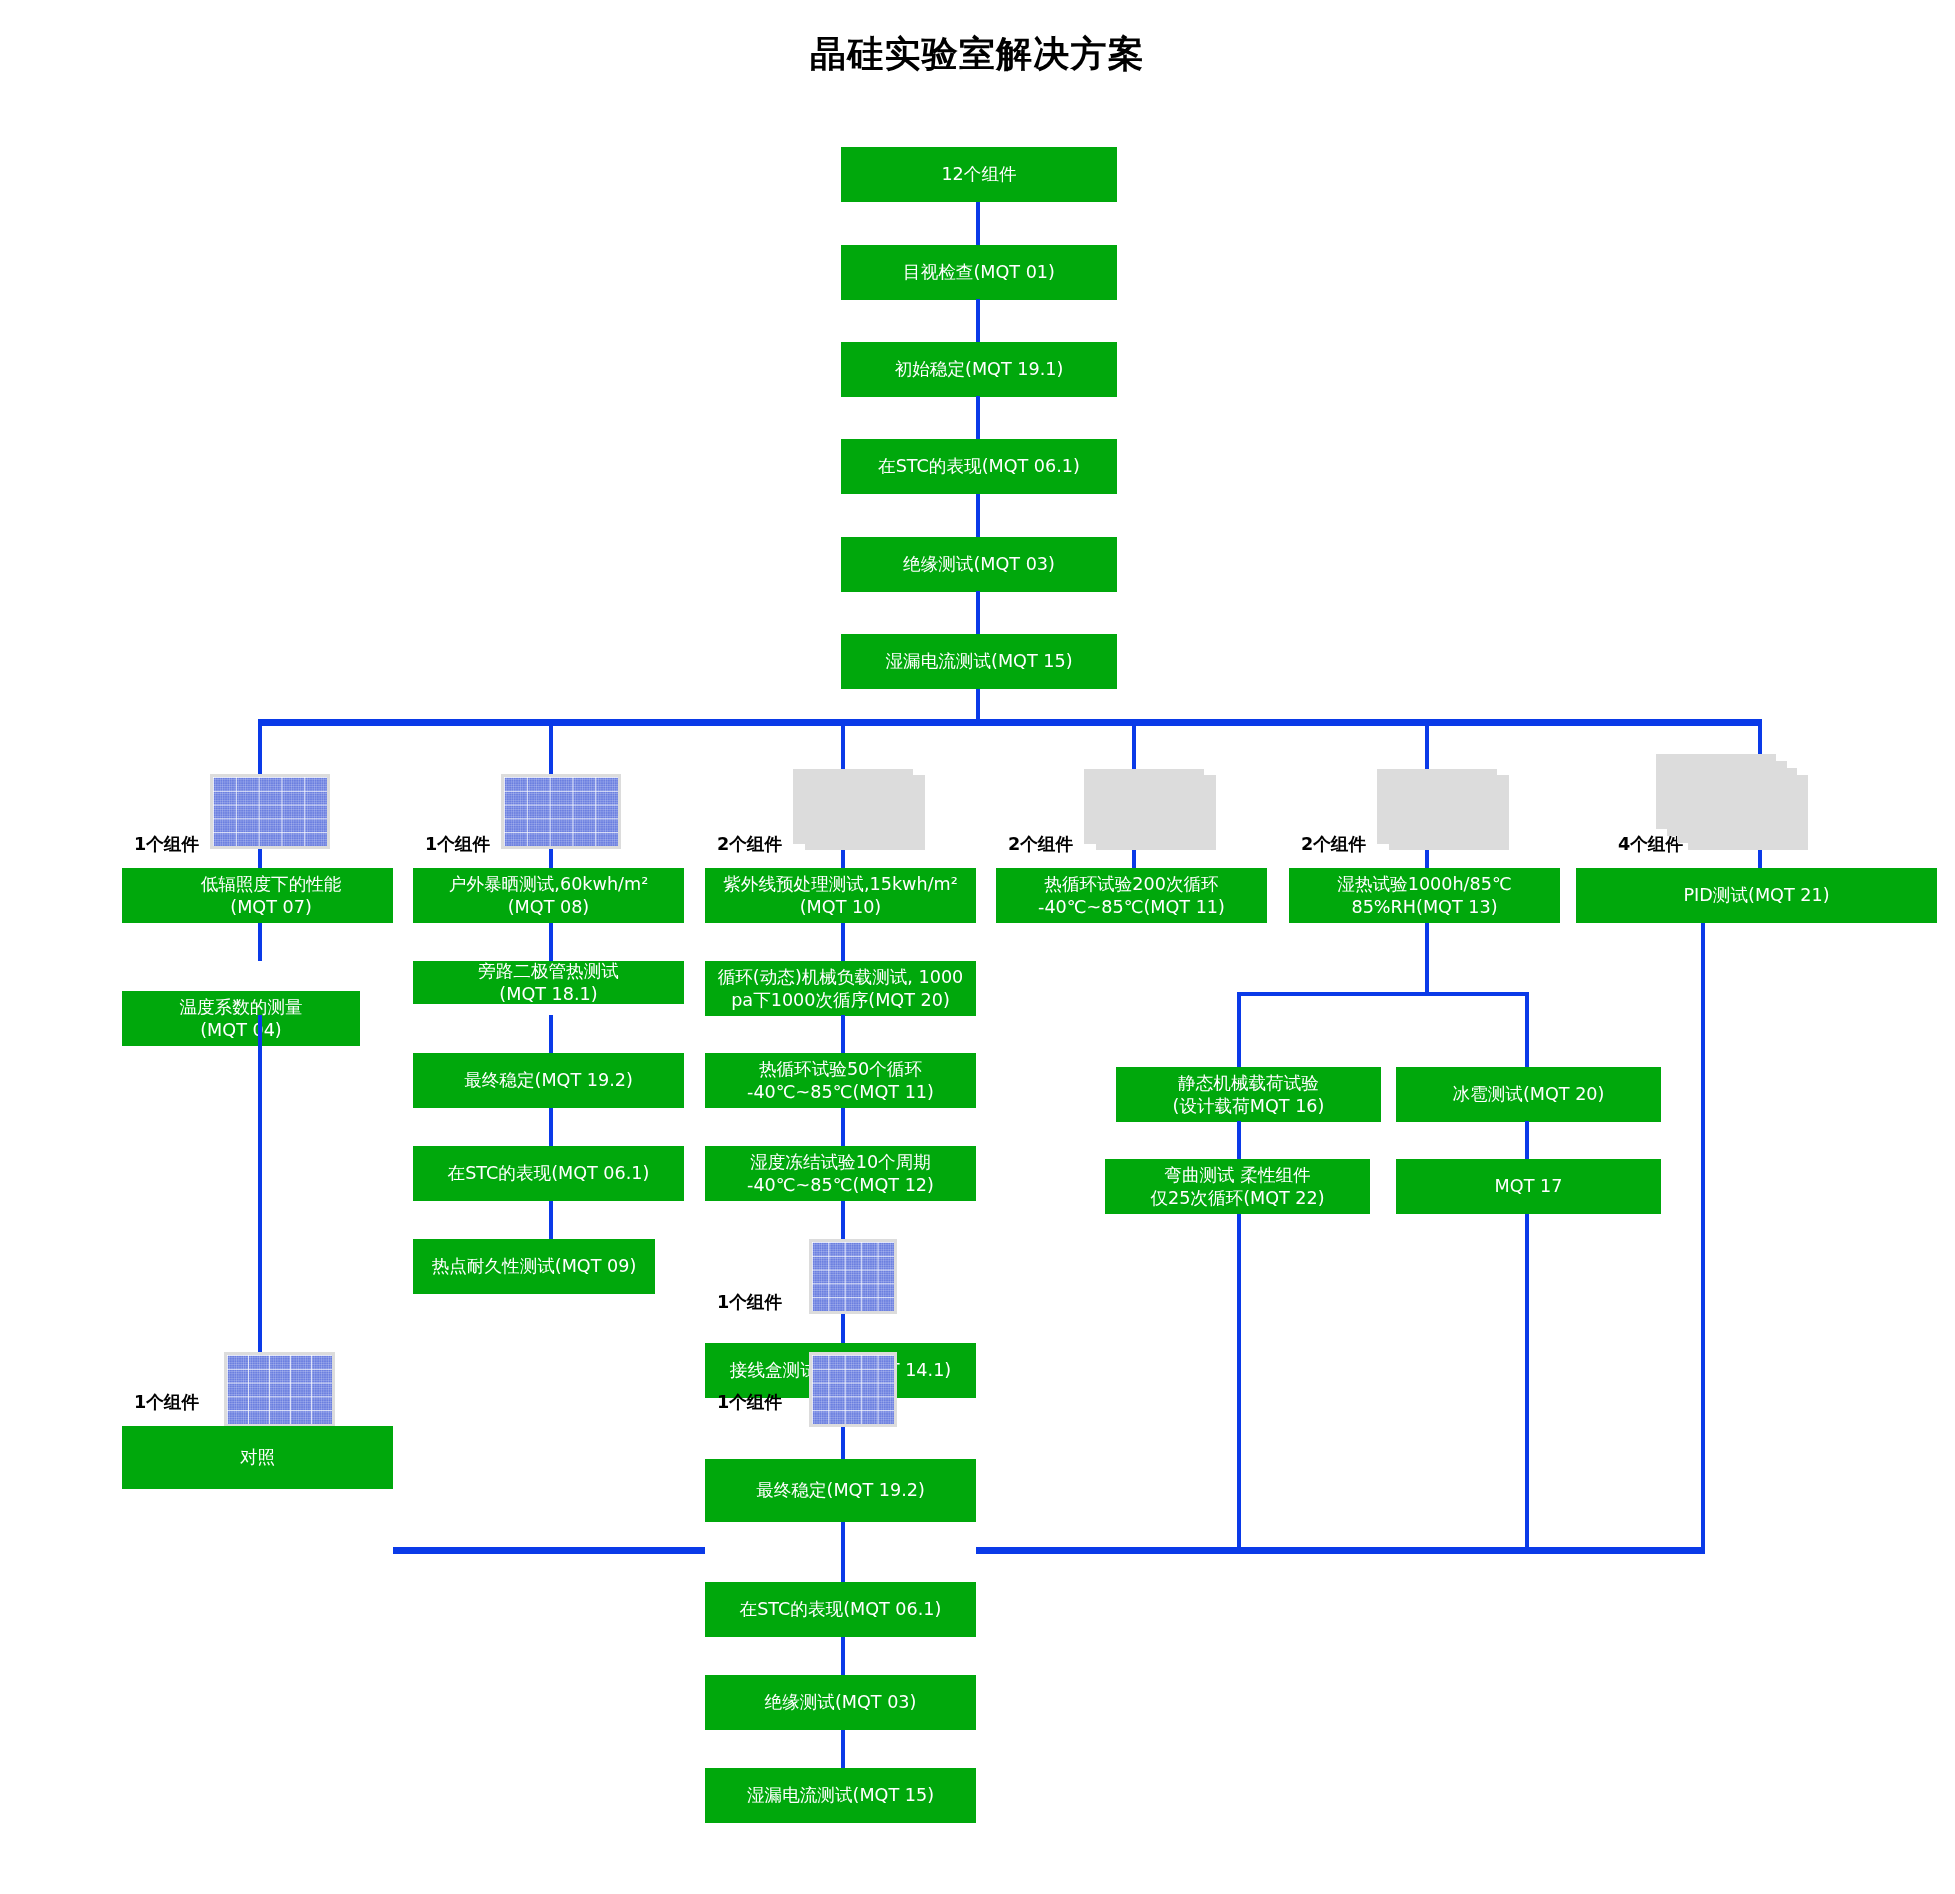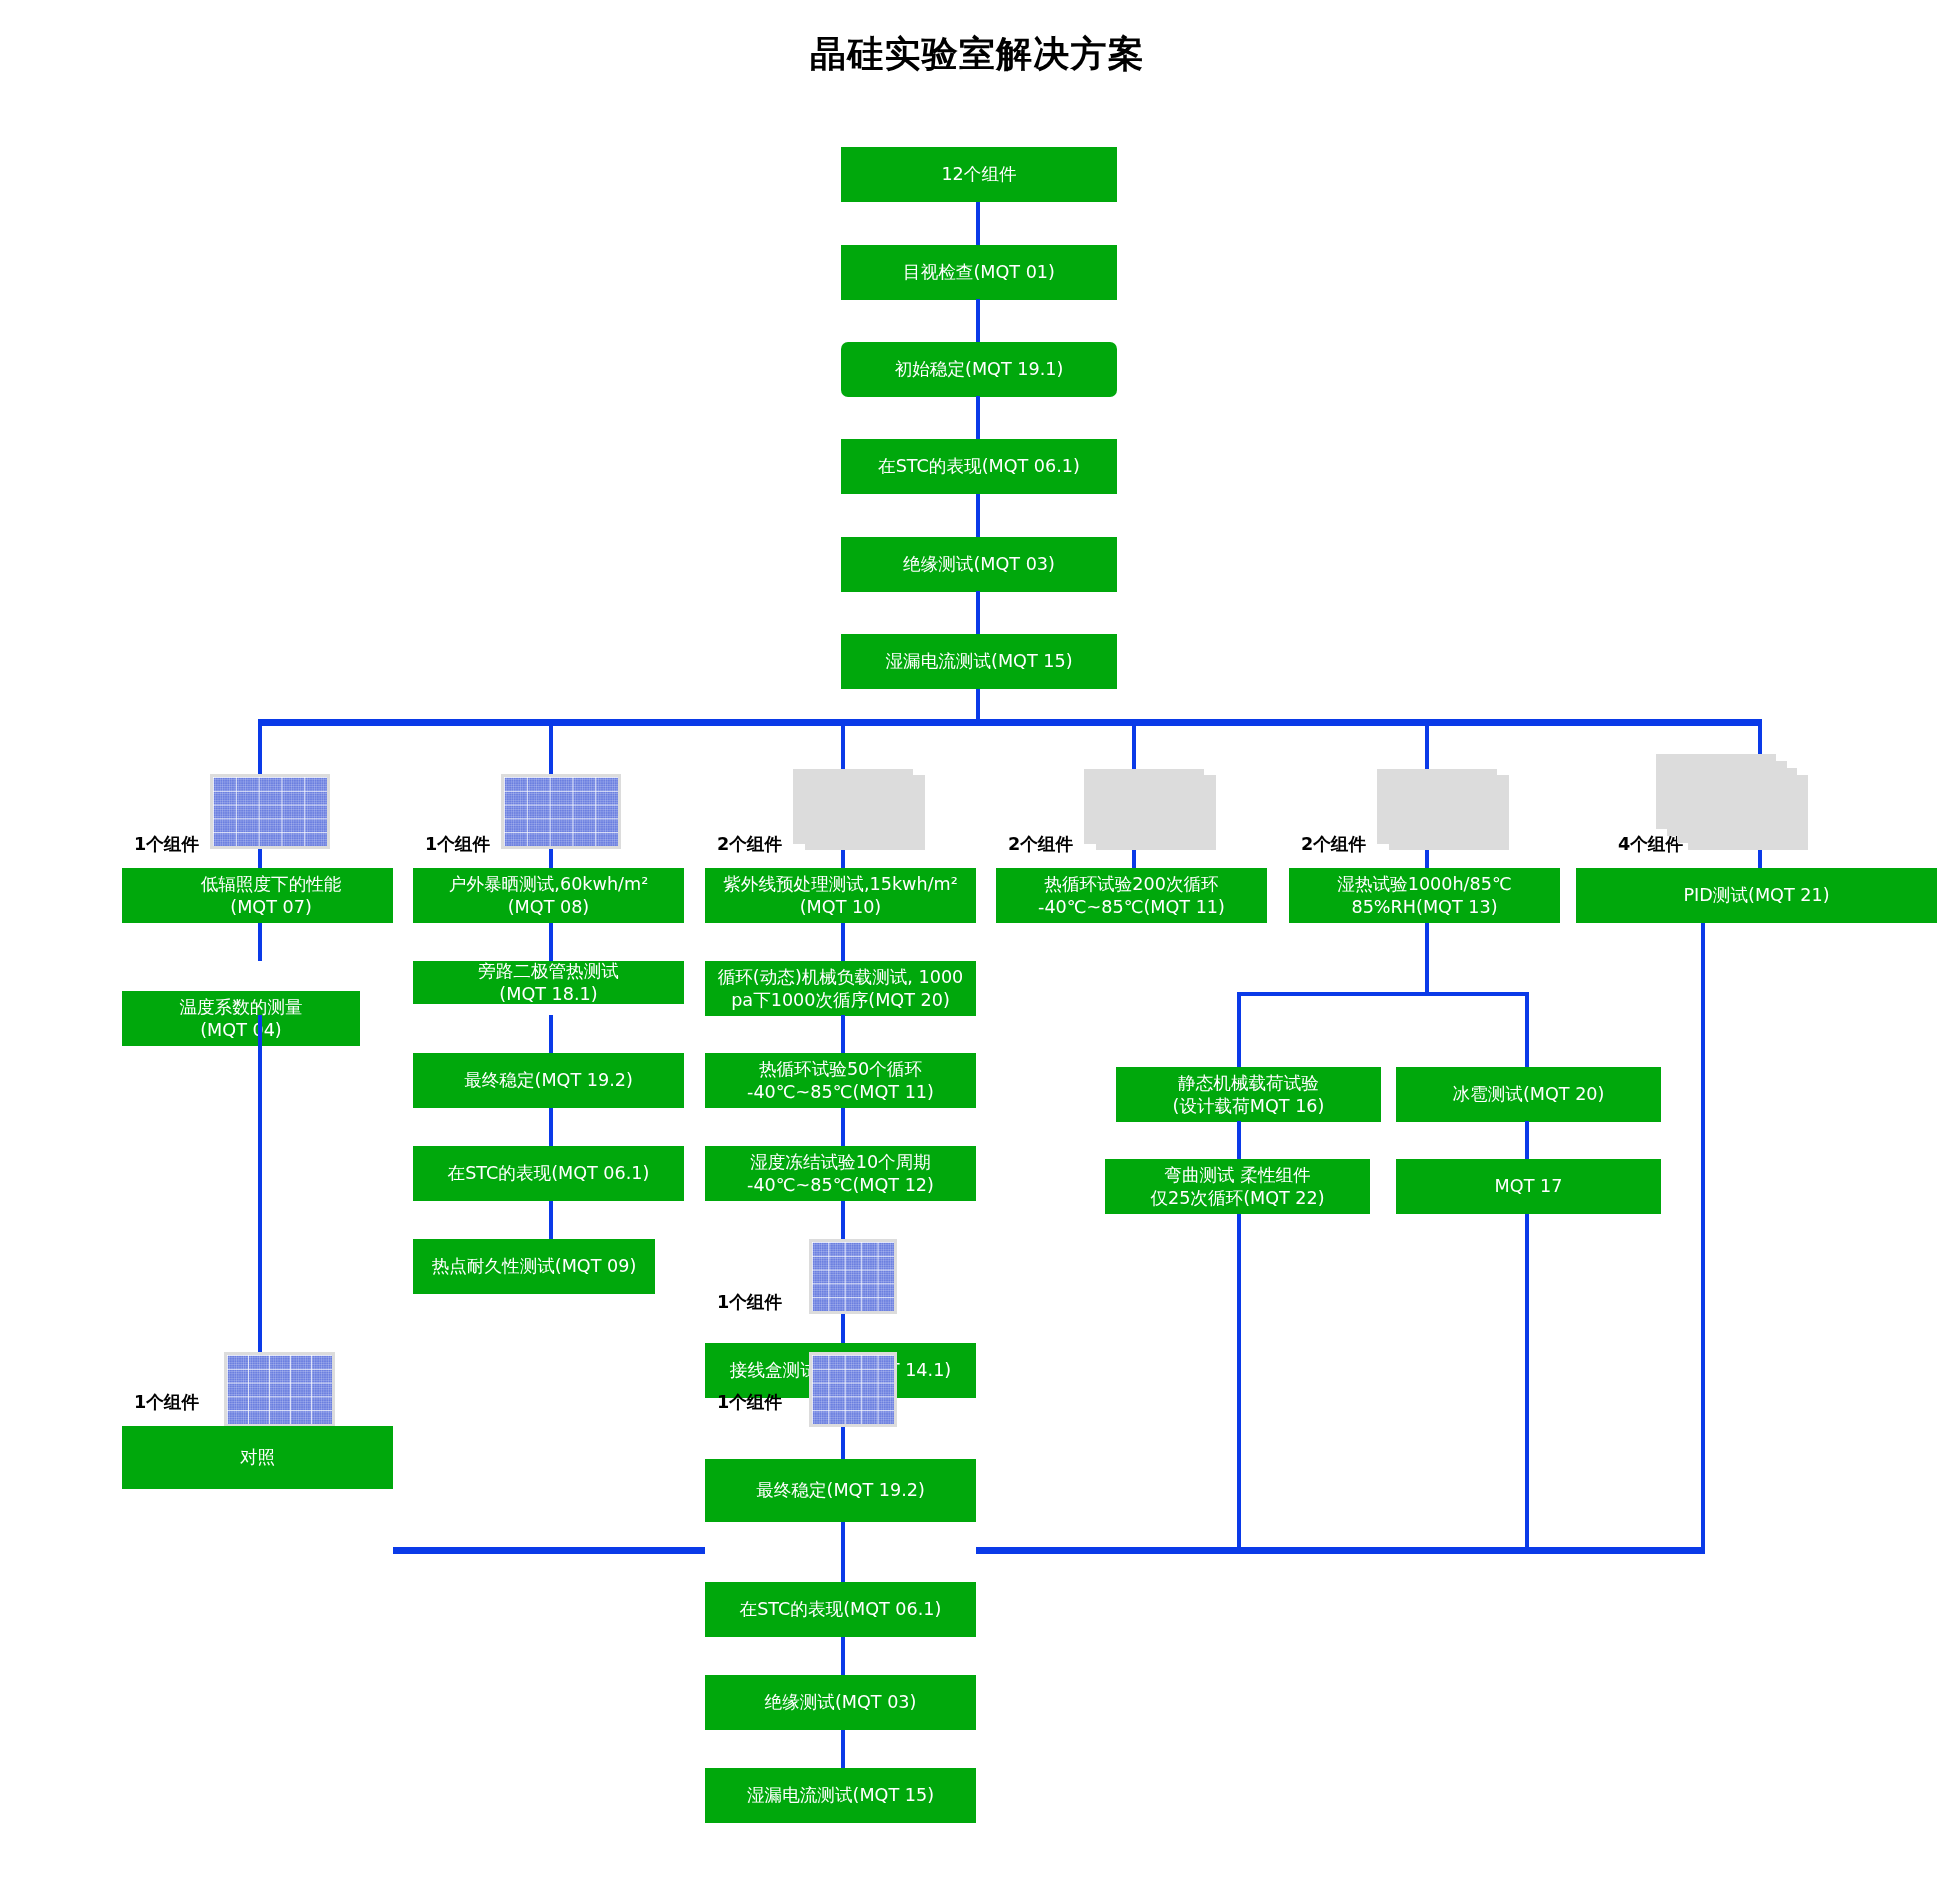--- a/index.html
+++ b/index.html
@@ -104,21 +104,21 @@
 <div id="canvas">
 
   <div class="title">晶硅实验室解决方案</div>
 
   <div class="box" style="left:841px; top:147px; width:276px; height:55px;">12个组件</div>
   <div class="vline" style="left:976px; top:202px; width:4.1px; height:43px;"></div>
 
   <div class="box" style="left:841px; top:245px; width:276px; height:55px;">目视检查(MQT 01)</div>
   <div class="vline" style="left:976px; top:299px; width:4.1px; height:43px;"></div>
 
-  <div class="box" style="left:841px; top:342px; width:276px; height:55px;border-radius:7px;">初始稳定(MQT 19.1)</div>
+  <div class="box" style="left:841px; top:342px; width:276px; height:55px;">初始稳定(MQT 19.1)</div>
   <div class="vline" style="left:976px; top:396px; width:4.1px; height:43px;"></div>
 
   <div class="box" style="left:841px; top:439px; width:276px; height:55px;">在STC的表现(MQT 06.1)</div>
   <div class="vline" style="left:976px; top:494px; width:4.1px; height:43px;"></div>
 
   <div class="box" style="left:841px; top:537px; width:276px; height:55px;">绝缘测试(MQT 03)</div>
   <div class="vline" style="left:976px; top:591px; width:4.1px; height:43px;"></div>
 
   <div class="box" style="left:841px; top:634px; width:276px; height:55px;">湿漏电流测试(MQT 15)</div>
   <div class="vline" style="left:976px; top:689px; width:4.1px; height:34px;"></div>

